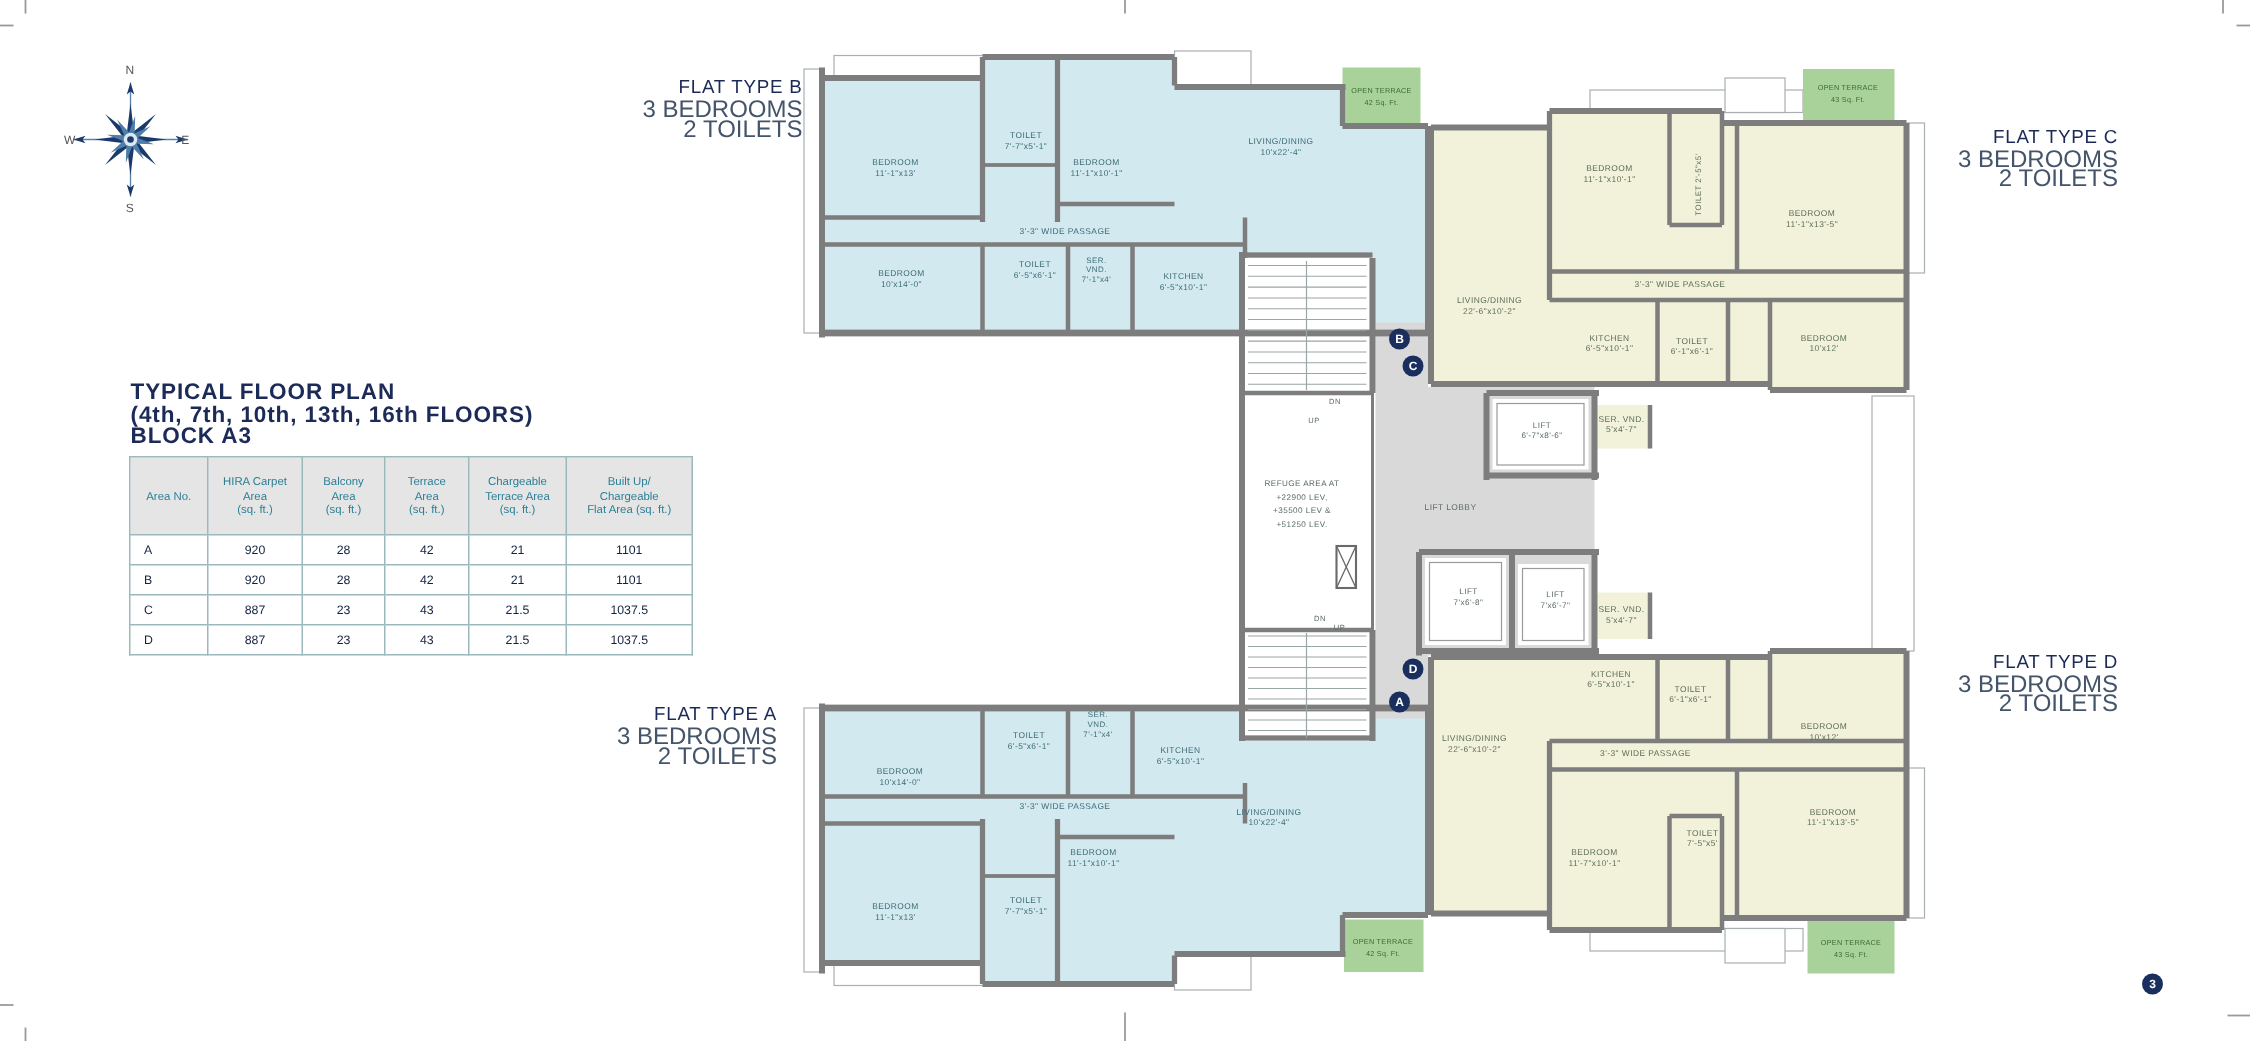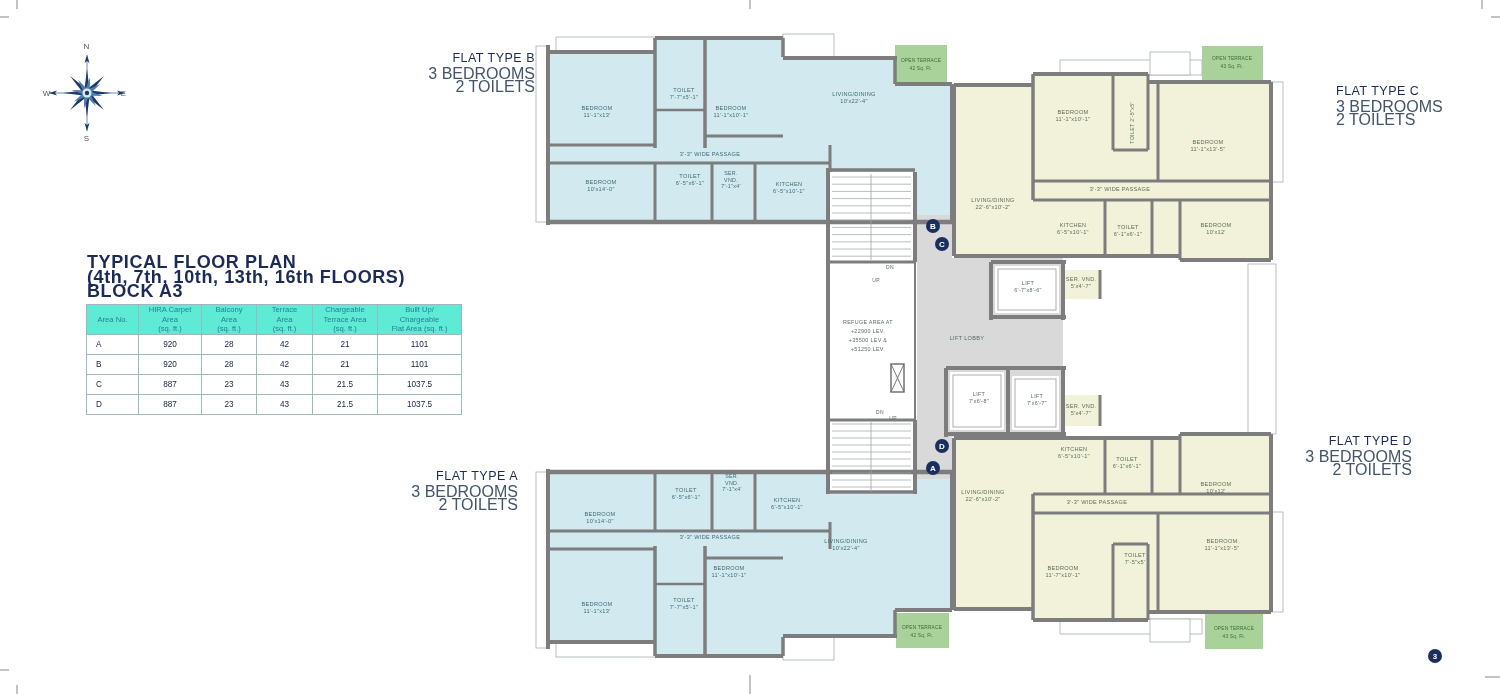--- a/index.html
+++ b/index.html
@@ -1,28 +1,28 @@
 <!DOCTYPE html>
 <html><head>
 <meta charset="utf-8">
 <style>
 html,body{margin:0;padding:0;background:#ffffff;}
 body{width:1500px;height:694px;position:relative;overflow:hidden;
   font-family:"Liberation Sans", sans-serif;}
 #plan{position:absolute;left:0;top:0;}
 .ttl{position:absolute;left:87px;top:255px;color:#1b2a56;font-weight:bold;
-  font-size:18px;line-height:14.6px;letter-spacing:.6px;}
+  font-size:15px;line-height:14.6px;letter-spacing:.6px;}
 .flbl{position:absolute;text-align:right;width:120px;}
 .flbl .t,.flbl2 .t{color:#1b2a56;font-weight:normal;font-size:12.5px;letter-spacing:.5px;}
 .flbl .s,.flbl2 .s{color:#44546a;font-size:16px;line-height:13px;margin-top:2px;}
 .flbl2{position:absolute;text-align:left;width:130px;}
 table.ar{position:absolute;left:86px;top:304px;border-collapse:collapse;
   font-size:8px;color:#13233f;}
-table.ar th{background:#5eead4;color:#2a7f96;font-weight:normal;
-  font-size:7.6px;line-height:9.6px;border:0.5px solid #9bb8bd;padding:0 2px;}
+table.ar th{background:#e5e5e5;color:#2a7f96;font-weight:normal;
+  font-size:7.6px;line-height:9.6px;border:0.5px solid #9bb8bd;padding:11px 2px;}
 table.ar td{border:0.5px solid #9bb8bd;text-align:center;font-size:8.2px;
   height:19px;padding:0;}
 table.ar td.f{text-align:left;padding-left:9px;}
 </style>
 </head>
 <body>
 <svg id="plan" width="1500" height="694" viewBox="0 0 1500 694" xmlns="http://www.w3.org/2000/svg">
 <line x1="17" y1="0" x2="17" y2="9" stroke="#9a9a9a" stroke-width="1.2"></line>
 <line x1="0" y1="17" x2="9" y2="17" stroke="#9a9a9a" stroke-width="1.2"></line>
 <line x1="1482" y1="0" x2="1482" y2="9" stroke="#9a9a9a" stroke-width="1.2"></line>
@@ -367,20 +367,20 @@
 </tbody>
   </table>
 <div class="flbl" style="left:415px;top:51px;">
   <div class="t">FLAT TYPE B</div>
   <div class="s">3 BEDROOMS<br>2 TOILETS</div>
 </div>
 <div class="flbl" style="left:398px;top:469px;">
   <div class="t">FLAT TYPE A</div>
   <div class="s">3 BEDROOMS<br>2 TOILETS</div>
 </div>
-<div class="flbl2" style="left:1336px;top:84px;">
+<div class="flbl2" style="left:1282px;top:84px;text-align:right;">
   <div class="t">FLAT TYPE C</div>
   <div class="s">3 BEDROOMS<br>2 TOILETS</div>
 </div>
 <div class="flbl2" style="left:1282px;top:434px;text-align:right;">
   <div class="t">FLAT TYPE D</div>
   <div class="s">3 BEDROOMS<br>2 TOILETS</div>
 </div>
 
 </body></html>

